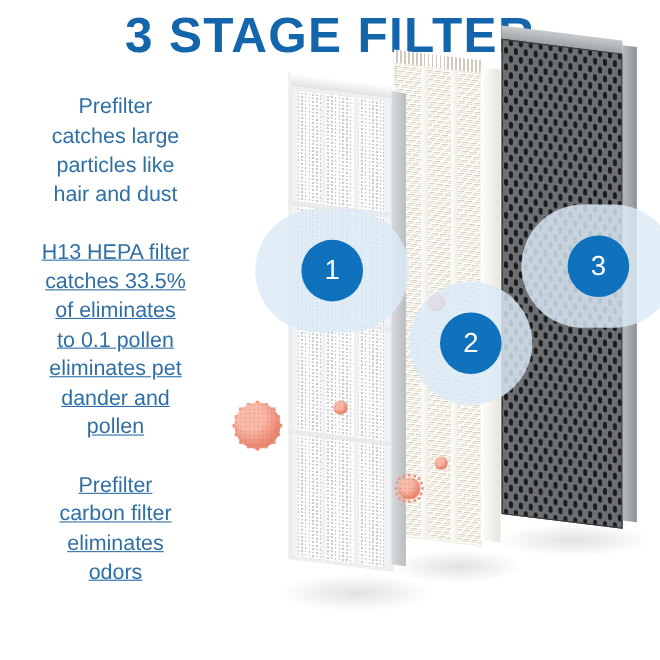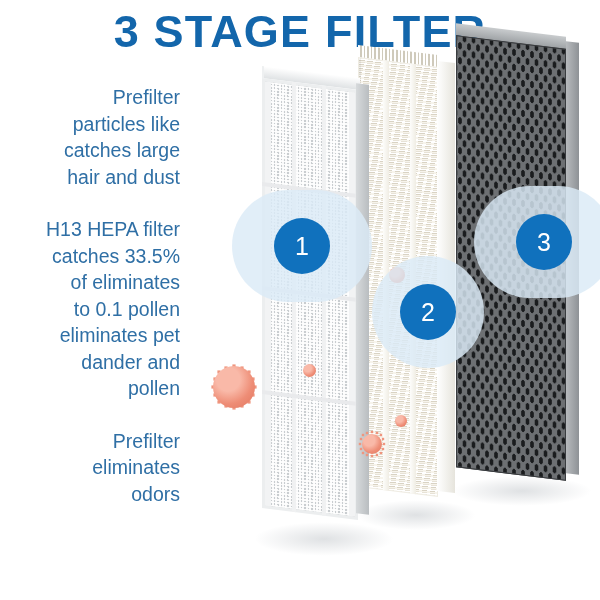--- a/index.html
+++ b/index.html
@@ -11,23 +11,23 @@
   #stage{position:absolute;inset:0;width:600px;height:600px;}
 
   
   .title{
     position:absolute;left:0;top:6px;width:600px;text-align:center;
     font-size:45px;font-weight:700;letter-spacing:1.2px;
     color:#1366ab;line-height:52px;white-space:nowrap;
   }
 
   
-  .copy-col{position:absolute;left:4px;top:84px;width:176px;text-align:right;}
+  .copy-col{position:absolute;left:17px;top:84px;width:176px;text-align:center;}
   .copy-block{color:#2f6fa5;font-size:19.5px;line-height:26.5px;font-weight:400;}
-  .copy-block + .copy-block{margin-top:26px;}
+  .copy-block + .copy-block{margin-top:26px;text-decoration:underline;}
   .copy-line{display:block;white-space:nowrap;}
 
   
   .stack{position:absolute;left:248px;top:70px;width:352px;height:490px;}
 
   .panel{position:absolute;transform-origin:left top;}
 
   
   .face{
     position:absolute;left:0;top:0;width:100%;height:100%;
@@ -163,37 +163,38 @@
 <body>
 
 <div id="stage">
 
   <div class="title">3 STAGE FILTER</div>
 
   <div class="copy-col">
 
     <div class="copy-block">
       <span class="copy-line">Prefilter</span>
+      <span class="copy-line">catches large</span>
       <span class="copy-line">particles like</span>
-      <span class="copy-line">catches large</span>
       <span class="copy-line">hair and dust</span>
     </div>
 
     <div class="copy-block">
       <span class="copy-line">H13 HEPA filter</span>
       <span class="copy-line">catches 33.5%</span>
       <span class="copy-line">of eliminates</span>
       <span class="copy-line">to 0.1 pollen</span>
       <span class="copy-line">eliminates pet</span>
       <span class="copy-line">dander and</span>
       <span class="copy-line">pollen</span>
     </div>
 
     <div class="copy-block">
       <span class="copy-line">Prefilter</span>
+      <span class="copy-line">carbon filter</span>
       <span class="copy-line">eliminates</span>
       <span class="copy-line">odors</span>
     </div>
 
   </div>
 
   <div class="stack">
 
     <div class="ground" style="left:6px;top:452px;width:140px;height:34px;"></div>
     <div class="ground" style="left:108px;top:430px;width:120px;height:30px;"></div>

